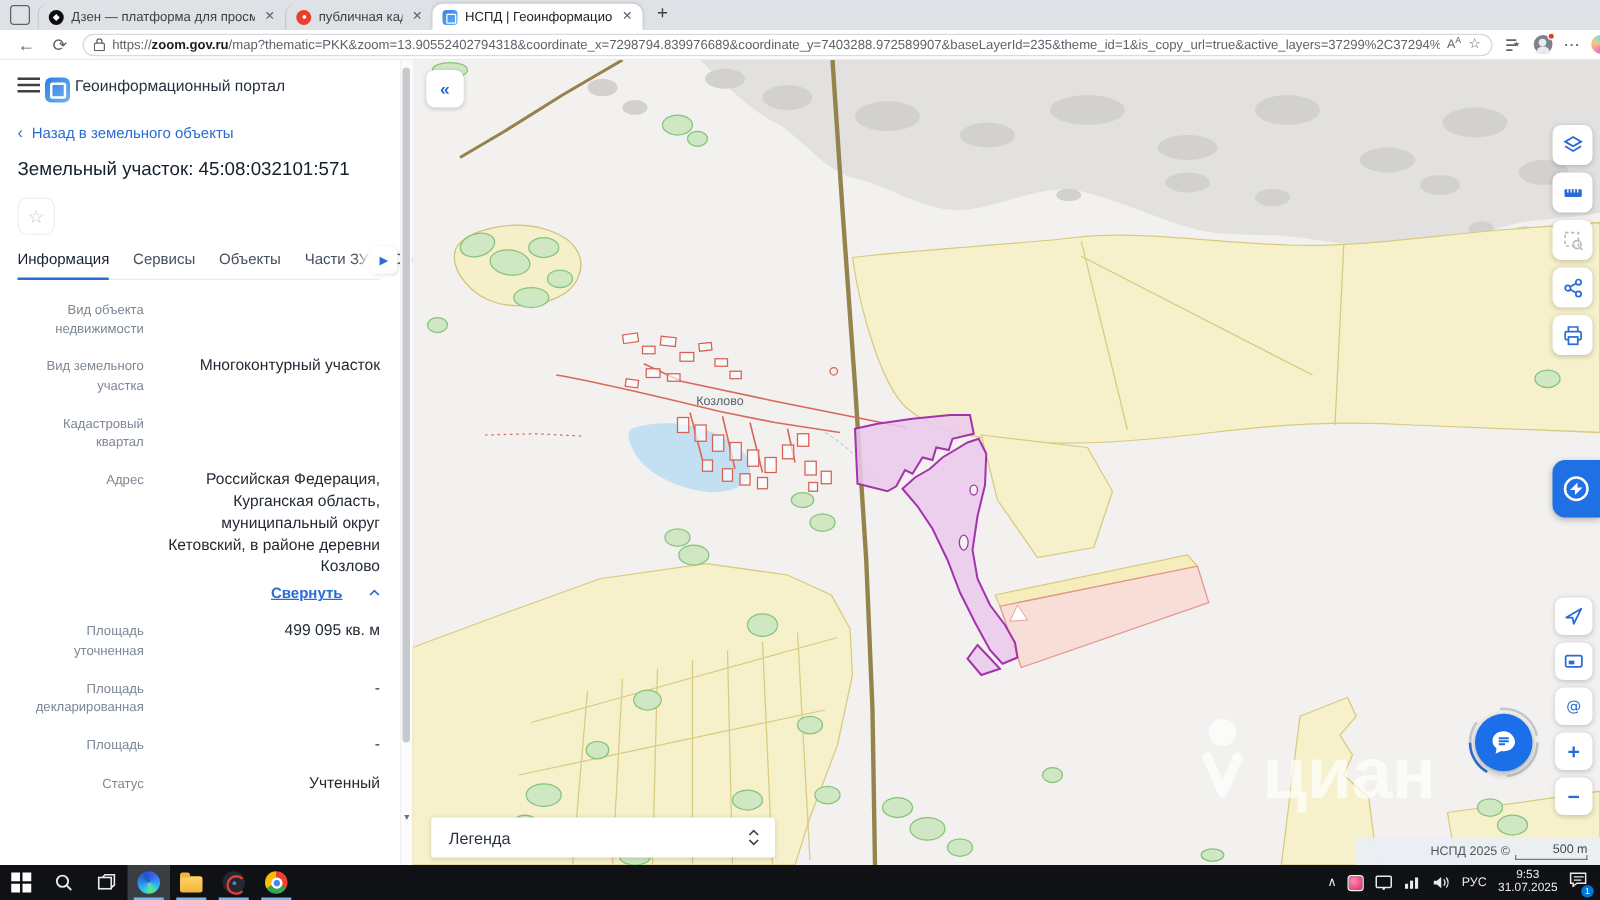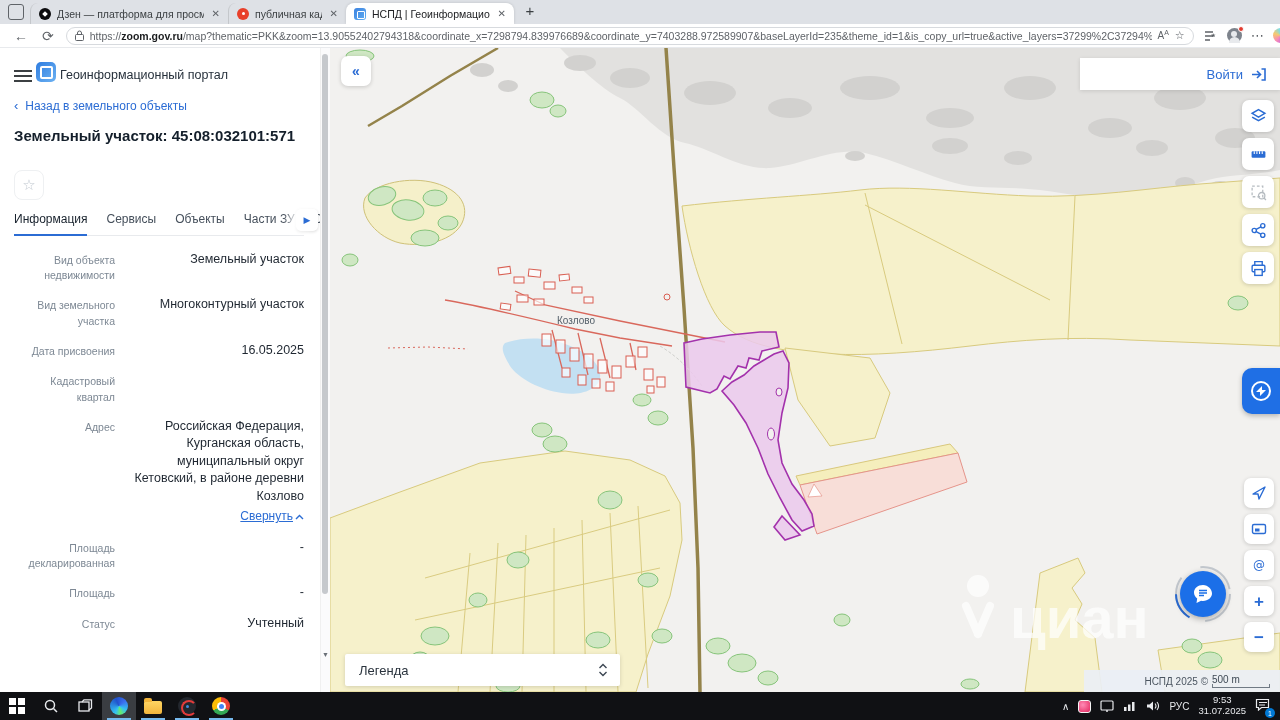--- a/index.html
+++ b/index.html
@@ -40,45 +40,45 @@
   .avatar{position:relative;width:15px;height:15px;border-radius:50%;background:#7d838c;}
   .avatar::before{content:"";position:absolute;left:4.5px;top:2.5px;width:6px;height:6px;border-radius:50%;background:#e8eaed;}
   .avatar::after{content:"";position:absolute;left:2px;top:9px;width:11px;height:6px;border-radius:6px 6px 0 0;background:#e8eaed;}
   .avatar .dot{position:absolute;right:-2px;top:-2px;width:6px;height:6px;border-radius:50%;background:#e33b30;border:1px solid #fff;}
   .copilot{width:15px;height:15px;border-radius:50%;
     background:conic-gradient(#6ee0f7,#4c8df6,#b65ef0,#f78bb8,#f7c96e,#6ee0f7);}
 
   
   .panel{position:absolute;left:0;top:48px;width:330px;height:644px;background:#fff;overflow:hidden;}
   .panel-inner{padding:14px 26px 0 14px;}
-  .p-head{display:flex;align-items:flex-end;gap:4px;margin-bottom:16px;}
+  .p-head{display:flex;align-items:flex-start;gap:4px;margin-bottom:16px;}
   .burger{width:18px;height:12px;border-top:2px solid #3c4043;border-bottom:2px solid #3c4043;position:relative;}
   .burger::after{content:"";position:absolute;left:0;top:3px;width:18px;height:2px;background:#3c4043;}
   .p-logo{width:20px;height:20px;border-radius:5px;background:linear-gradient(135deg,#2f7de0,#6db2f2);position:relative;}
   .p-logo::after{content:"";position:absolute;left:4px;top:4px;width:9px;height:9px;border:2px solid #fff;border-radius:2px;}
   .p-apptitle{font-size:12.5px;color:#27313c;}
   .backlink{display:flex;align-items:center;gap:7px;color:#2b6cd4;font-size:12px;margin-bottom:14px;}
   .backlink .chev{font-size:13px;}
-  .p-title{font-size:15px;font-weight:700;color:#141f2b;margin-bottom:26px;}
+  .p-title{font-size:15px;font-weight:400;color:#141f2b;margin-bottom:14px;}
   .star-box{width:30px;height:30px;border:1px solid #eef0f2;border-radius:8px;display:flex;
     align-items:center;justify-content:center;color:#c2c9d1;font-size:15px;margin-bottom:12px;}
   .p-tabs{position:relative;display:flex;gap:19px;font-size:12px;color:#454f5b;
     border-bottom:1px solid #e8eaed;padding-bottom:9px;}
   .p-tab{white-space:nowrap;}
   .p-tab.active{color:#18222d;position:relative;}
   .p-tab.active::after{content:"";position:absolute;left:0;right:0;bottom:-10px;height:2px;background:#2b6cd4;}
   .tabs-more{position:absolute;right:-14px;top:-3px;width:22px;height:22px;background:#fff;
     box-shadow:-6px 0 8px rgba(255,255,255,.95),0 1px 3px rgba(0,0,0,.15);border-radius:5px;
     color:#2b6cd4;font-size:9px;display:flex;align-items:center;justify-content:center;}
   .fields{margin-top:15px;text-align:right;}
   .frow{display:flex;margin-bottom:13px;}
   .flabel{width:101px;flex-shrink:0;font-size:10.5px;color:#7d8894;line-height:1.45;padding-top:2px;}
   .fvalue{flex:1;font-size:12.5px;color:#1f2731;line-height:1.4;}
-  .collapse{display:inline-flex;align-items:center;gap:2px;color:#2b6cd4;font-size:12px;
-    text-decoration:underline;margin-top:3px;}
+  .collapse{display:inline-flex;align-items:center;gap:21px;color:#2b6cd4;font-size:12px;
+    text-decoration:underline;margin-top:3px;font-weight:bold;}
   .collapse svg{text-decoration:none;}
   .p-scroll{position:absolute;right:0;top:0;width:10px;height:644px;background:#fbfbfc;border-left:1px solid #f0f0f0;}
   .p-thumb{position:absolute;right:2px;top:6px;width:6px;height:540px;border-radius:3px;background:#c6c9cd;}
   .p-scroll .arr{position:absolute;bottom:34px;left:1px;font-size:7px;color:#6a7077;}
 
   
   .map{position:absolute;left:330px;top:48px;width:950px;height:644px;overflow:hidden;background:#f2f1ef;}
   .map svg.base{position:absolute;left:0;top:0;}
   .mbtn{position:absolute;background:#fff;border-radius:7px;box-shadow:0 1px 4px rgba(0,0,0,.18);
     display:flex;align-items:center;justify-content:center;}
@@ -95,21 +95,21 @@
   .chat-wrap{position:absolute;right:47px;top:516px;width:60px;height:60px;}
   .chat-btn{position:absolute;left:7px;top:7px;width:46px;height:46px;border-radius:50%;background:#1b6fe8;
     box-shadow:0 2px 6px rgba(0,0,0,.3);display:flex;align-items:center;justify-content:center;}
   .legend-bar{position:absolute;left:15px;top:606px;width:275px;height:32px;background:#fff;
     box-shadow:0 1px 4px rgba(0,0,0,.15);border-radius:2px;display:flex;align-items:center;
     justify-content:space-between;padding:0 12px 0 14px;font-size:13px;color:#2a333d;}
   .attrib{position:absolute;right:0;top:622px;width:196px;height:22px;background:rgba(234,239,245,.92);
     display:flex;align-items:center;justify-content:flex-end;gap:4px;padding:0 10px;
     font-size:10px;color:#4c5661;}
   .scale{position:relative;width:58px;height:16px;}
-  .scale-label{position:absolute;left:0;right:0;bottom:4px;text-align:left;font-size:10px;color:#3e4954;}
+  .scale-label{position:absolute;left:0;right:0;bottom:4px;text-align:right;font-size:10px;color:#3e4954;}
   .scale-bracket{position:absolute;left:0;bottom:1px;width:100%;height:4px;
     border-left:1px solid #707a84;border-right:1px solid #707a84;border-bottom:1px solid #707a84;}
   .plus-minus{color:#2b6cd4;font-size:17px;font-weight:bold;line-height:1;}
 
   
   .taskbar{position:absolute;left:0;top:692px;width:1280px;height:28px;background:#101114;
     display:flex;align-items:center;}
   .tb-slot{width:34px;height:28px;display:flex;align-items:center;justify-content:center;position:relative;}
   .tb-slot.running::after{content:"";position:absolute;bottom:0;left:5px;right:5px;height:2px;background:#76b9ed;}
   .tb-slot.activeapp{background:#3a3d42;}
@@ -207,44 +207,43 @@
         <span class="p-tab active">Информация</span>
         <span class="p-tab">Сервисы</span>
         <span class="p-tab">Объекты</span>
         <span class="p-tab">Части ЗУ</span>
         <span class="p-tab">Соста</span>
         <span class="tabs-more">▶</span>
       </div>
       <div class="fields">
         <div class="frow">
           <div class="flabel">Вид объекта недвижимости</div>
-          <div class="fvalue">Земельный участок</div>
         </div>
         <div class="frow">
           <div class="flabel">Вид земельного участка</div>
           <div class="fvalue">Многоконтурный участок</div>
-        </div>
-        <div class="frow">
-          <div class="flabel">Дата присвоения</div>
-          <div class="fvalue">16.05.2025</div>
         </div>
         <div class="frow">
           <div class="flabel">Кадастровый квартал</div>
         </div>
         <div class="frow">
           <div class="flabel">Адрес</div>
           <div class="fvalue">
             <span>Российская Федерация, Курганская область, муниципальный округ Кетовский, в районе деревни Козлово</span><br>
             <span class="collapse">
               <span>Свернуть</span>
               <svg width="9" height="6" viewBox="0 0 9 6">
                 <path d="M1 5 L4.5 1.5 L8 5" fill="none" stroke="#2b6cd4" stroke-width="1.4"></path>
               </svg>
             </span>
           </div>
+        </div>
+        <div class="frow">
+          <div class="flabel">Площадь уточненная</div>
+          <div class="fvalue">499 095 кв. м</div>
         </div>
         <div class="frow">
           <div class="flabel">Площадь декларированная</div>
           <div class="fvalue">-</div>
         </div>
         <div class="frow">
           <div class="flabel">Площадь</div>
           <div class="fvalue">-</div>
         </div>
         <div class="frow">
@@ -395,27 +394,20 @@
 
       <g opacity=".72">
         <circle cx="648" cy="538" r="11" fill="#fff"></circle>
         <path d="M636,558 L648,586 M660,558 L648,586" stroke="#fff" stroke-width="8" stroke-linecap="round" fill="none"></path>
         <text x="680" y="590" font-size="58" font-weight="bold" fill="#ffffff">циан</text>
       </g>
     </svg>
 
     <div class="mbtn collapse-panel-btn">«</div>
 
-    <div class="login-bar">
-      <span>Войти</span>
-      <svg width="15" height="13" viewBox="0 0 15 13">
-        <path d="M1 6.5 h8 M6 3 l3.5 3.5 L6 10" fill="none" stroke="#2b6cd4" stroke-width="1.6"></path>
-        <path d="M10.5 1 h3.5 v11 h-3.5" fill="none" stroke="#2b6cd4" stroke-width="1.6"></path>
-      </svg>
-    </div>
 
     <div class="toolcol" style="top:52px">
       <div class="mbtn">
         <svg width="17" height="17" viewBox="0 0 16 16">
             <path d="M8 1.5 L14 5 8 8.5 2 5Z" fill="none" stroke="#2b6cd4" stroke-width="1.4"></path>
             <path d="M2 8.5 L8 12 14 8.5" fill="none" stroke="#2b6cd4" stroke-width="1.4"></path>
           </svg>
       </div>
       <div class="mbtn">
         <svg width="17" height="17" viewBox="0 0 16 16">

